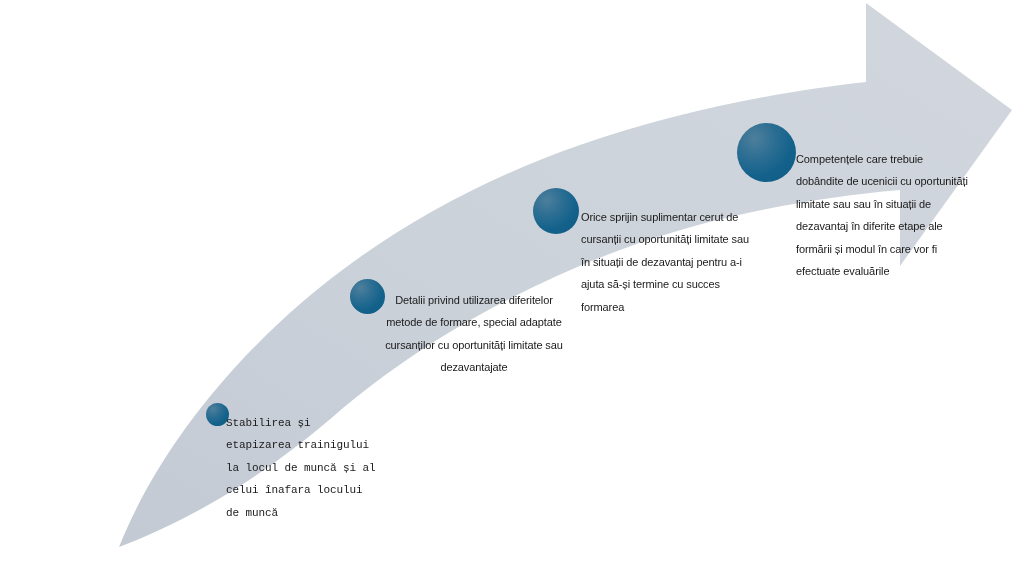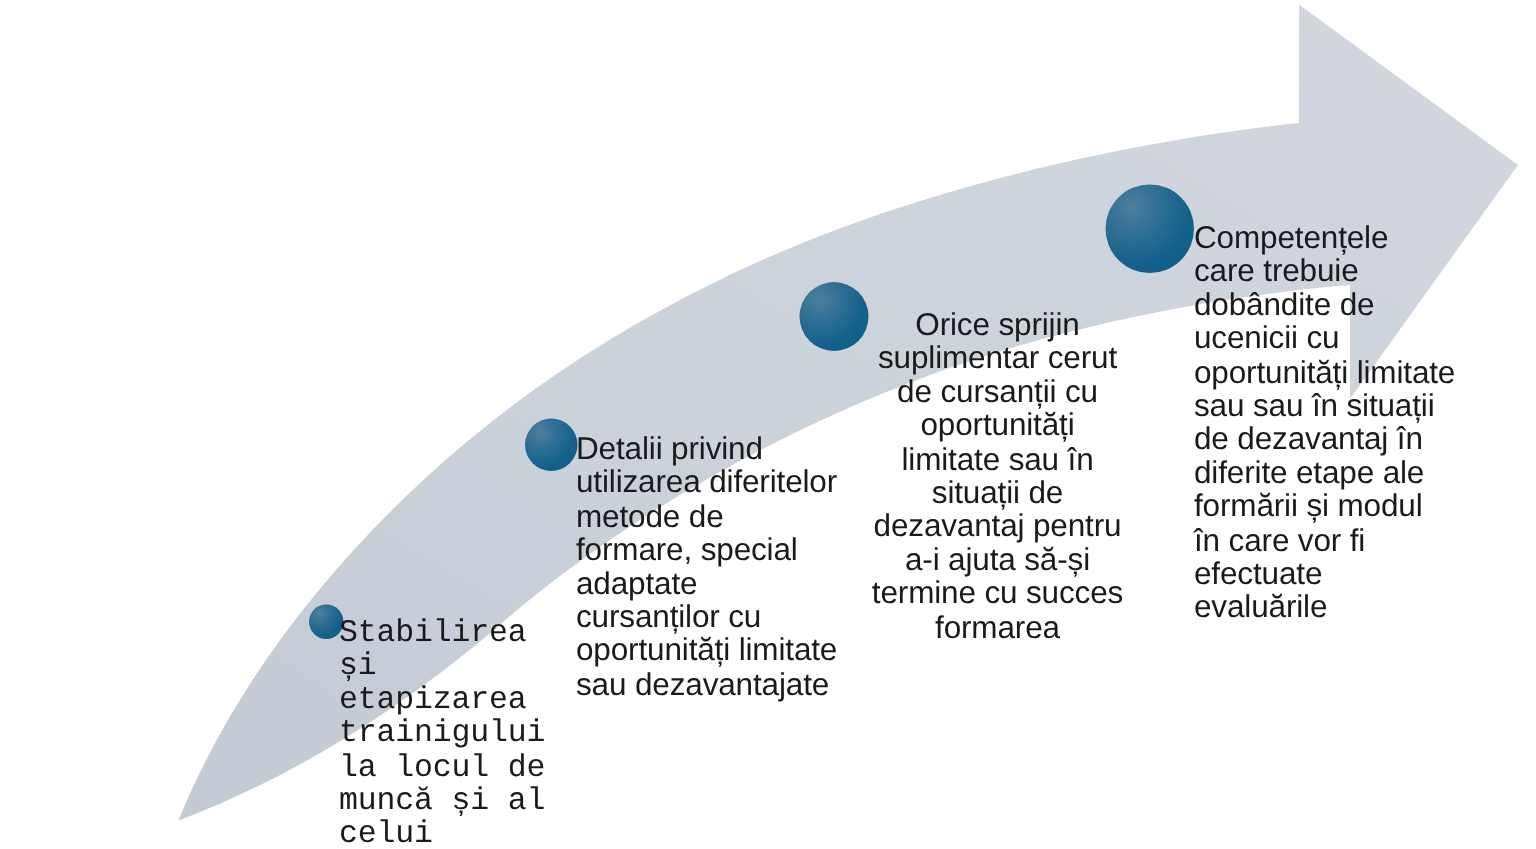--- a/index.html
+++ b/index.html
@@ -40,36 +40,36 @@
     background: radial-gradient(circle at 30% 26%,
                 #4e7f9c 0%,
                 #2c6e93 34%,
                 #14628c 62%,
                 #0d5c86 100%);
   }
   .stage-text {
     position: absolute;
     color: #1a1a1a;
     font-family: "Liberation Sans", sans-serif;
-    font-size: 21px;
+    font-size: 11px;
     line-height: 22.4px;
     letter-spacing: -0.1px;
     white-space: pre-line;
     text-align: left;
   }
 
   
   #node-1 .stage-bullet { left: 206px; top: 403px; width: 23px; height: 23px; }
   #node-1 .stage-text   { left: 226px; top: 412px; width: 150px; font-family: Liberation Mono, monospace; }
 
   #node-2 .stage-bullet { left: 350px; top: 279px; width: 35px; height: 35px; }
-  #node-2 .stage-text   { left: 384px; top: 289px; width: 180px; }
+  #node-2 .stage-text   { left: 384px; top: 289px; width: 180px; text-align: center; }
 
   #node-3 .stage-bullet { left: 533px; top: 188px; width: 46px; height: 46px; }
-  #node-3 .stage-text   { left: 581px; top: 206px; width: 168px; text-align: center; }
+  #node-3 .stage-text   { left: 581px; top: 206px; width: 168px; }
 
   #node-4 .stage-bullet { left: 737px; top: 123px; width: 59px; height: 59px; }
   #node-4 .stage-text   { left: 796px; top: 148px; width: 175px; }
 </style>
 </head>
 <body>
 
 <div id="stage">
 
   <svg id="arrow-svg" viewBox="0 0 1024 566" preserveAspectRatio="none">

